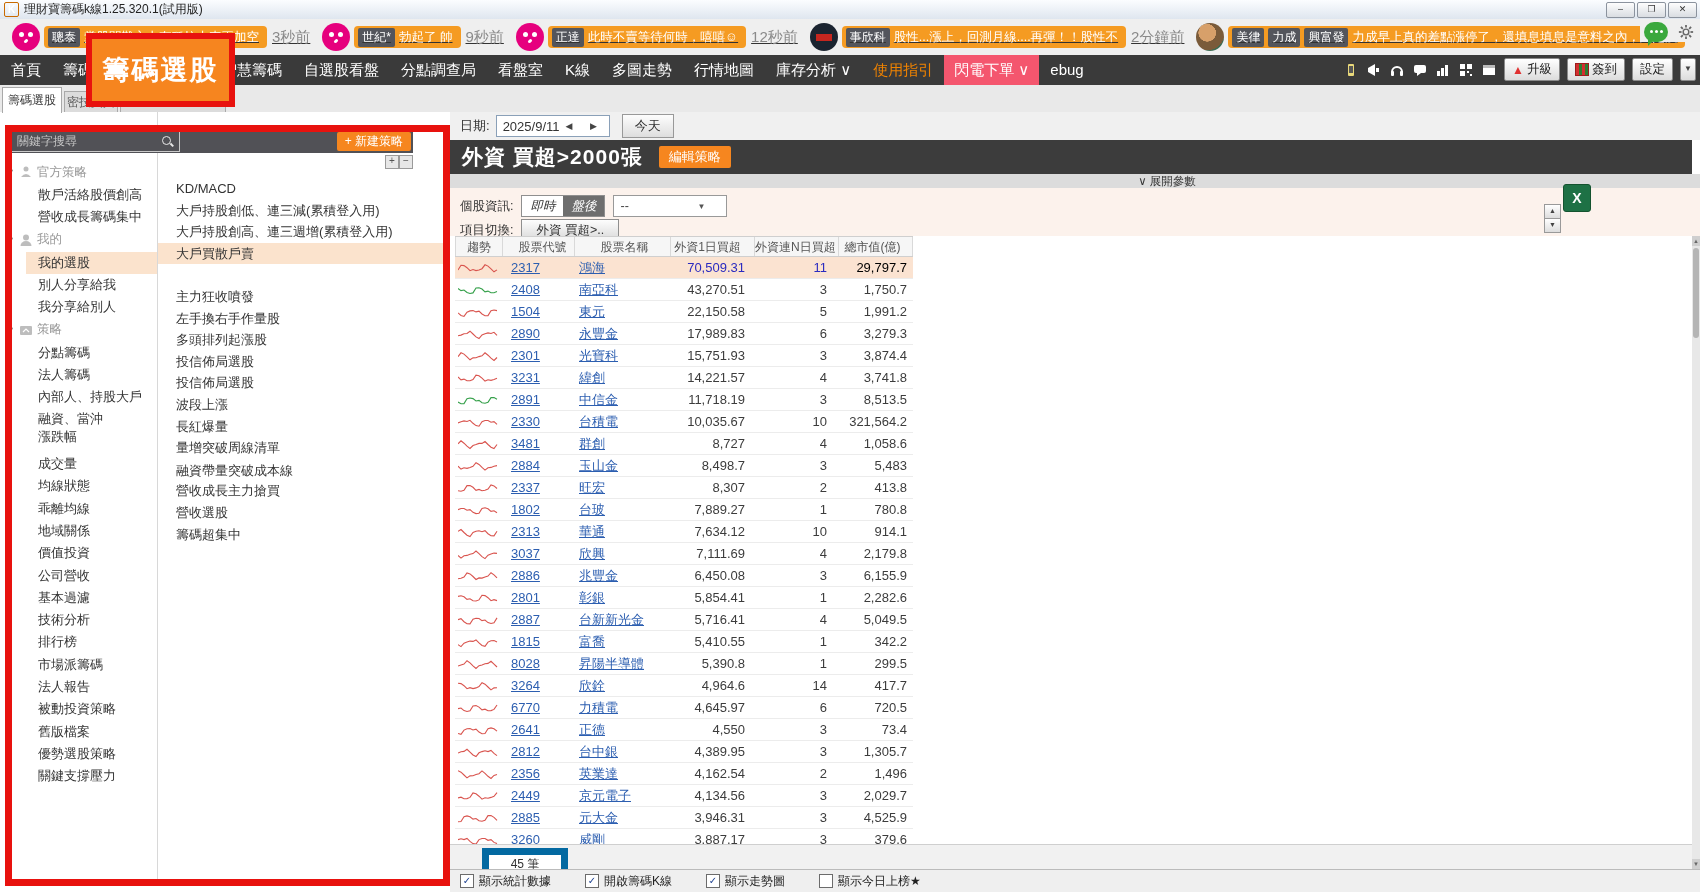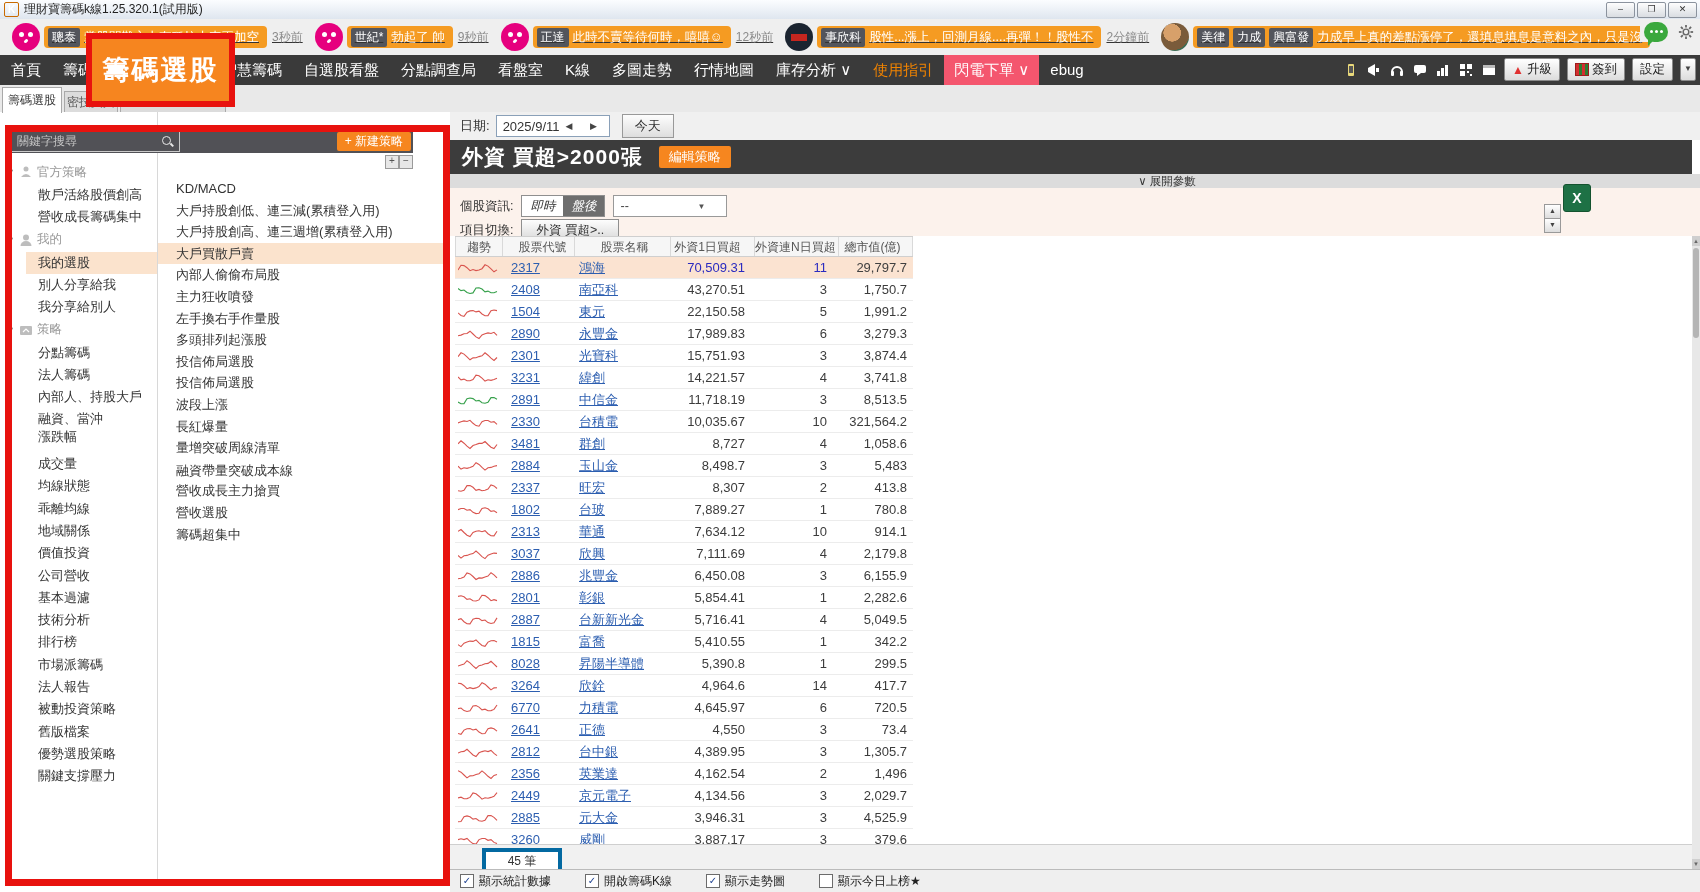--- a/index.html
+++ b/index.html
@@ -16,21 +16,21 @@
   .tmsg{display:flex;align-items:center;margin-left:12px;flex:none;text-decoration:underline;}
   .avatar{width:28px;height:28px;border-radius:50%;flex:none;margin-right:4px;position:relative;overflow:hidden;}
   .avatar.pink-smiley{background:#e6007e;}
   .avatar.pink-smiley:after{content:"";position:absolute;left:7px;top:9px;width:5px;height:5px;border-radius:50%;background:#fff;box-shadow:9px 0 0 #fff,4px 7px 0 -1px #fff,5px 6px 0 -1px #fff;}
   .avatar.dark-logo{background:#1b2430;}
   .avatar.dark-logo:after{content:"";position:absolute;left:6px;top:11px;width:16px;height:7px;background:#c5261f;}
   .avatar.photo{background:radial-gradient(circle at 40% 35%,#d7a06a 0 35%,#7a5b3a 36% 70%,#3d6b52 71%);}
   .pill{background:#f59b22;border-radius:4px;height:22px;display:flex;align-items:center;padding:0 8px 0 4px;color:#fff;white-space:nowrap;overflow:hidden;}
   .pbadge{background:#53555c;color:#fff;border-radius:2px;font-size:12px;padding:1px 4px;margin-right:4px;flex:none;}
   .ptext{font-size:12.5px;}
-  .ttime{color:#8a8a8a;font-size:12px;margin-left:5px;flex:none;}
+  .ttime{color:#8a8a8a;font-size:15px;margin-left:5px;flex:none;}
   .ticker-right{position:absolute;right:6px;top:22px;display:flex;align-items:center;gap:10px;background:#efefef;padding-left:4px;}
   .chatbubble{width:24px;height:20px;background:#3aa83d;border-radius:10px;position:relative;}
   .chatbubble:after{content:"";position:absolute;left:4px;bottom:-4px;border:4px solid transparent;border-top-color:#3aa83d;border-left-color:#3aa83d;}
   .chatbubble i{position:absolute;left:6px;top:8px;width:3px;height:3px;border-radius:50%;background:#fff;box-shadow:5px 0 0 #fff,10px 0 0 #fff;}
   
   .nav{position:absolute;left:0;top:55px;width:1700px;height:30px;background:#3a3a3a;display:flex;align-items:center;color:#fff;font-size:15px;}
   .navitem{padding:0 11px;line-height:30px;white-space:nowrap;}
   .navitem.accent{color:#f08300;}
   .navbtn-flash{background:#f4566e;color:#fff;padding:0 10px;line-height:30px;}
   .nav-right{position:absolute;right:4px;top:3px;display:flex;align-items:center;gap:7px;}
@@ -93,23 +93,23 @@
   .trow.sel{background:#fbe3d1;}
   .c-trend{width:48px;text-align:center;}
   .c-code{width:72px;padding-left:8px;box-sizing:border-box;}
   .c-name{width:96px;padding-left:4px;box-sizing:border-box;}
   .c-b1{width:84px;text-align:right;padding-right:10px;box-sizing:border-box;}
   .c-bn{width:84px;text-align:right;padding-right:12px;box-sizing:border-box;}
   .c-cap{width:74px;text-align:right;padding-right:6px;box-sizing:border-box;}
   .lnk{color:#2c5eb0;text-decoration:underline;font-size:13px;}
   .num{color:#3c3c3c;font-size:13px;}
   .trow.sel .num.b{color:#2a2ac0;}
-  .trow.sel .num.r{color:#404040;}
+  .trow.sel .num.r{color:#000000;}
   .tfoot{position:absolute;left:0;top:732px;width:1250px;height:25px;background:#f1f1f1;border-top:1px solid #cfcfcf;}
-  .countbox{position:absolute;left:32px;top:3px;width:72px;height:18px;background:#fff;border:4px solid #0369a1;text-align:center;font-size:12px;line-height:18px;}
+  .countbox{position:absolute;left:32px;top:3px;width:72px;height:18px;background:#fff;border:7px solid #0369a1;text-align:center;font-size:12px;line-height:18px;}
   .checkbar{position:absolute;left:0;top:757px;width:1250px;height:23px;background:#efefef;border-top:1px solid #bbb;display:flex;align-items:center;gap:34px;padding-left:10px;box-sizing:border-box;}
   .chk{display:flex;align-items:center;gap:5px;font-size:12px;color:#222;}
   .box{width:12px;height:12px;background:#fff;border:1px solid #6b6b6b;font-size:10px;line-height:11px;text-align:center;color:#1b3f8f;font-weight:bold;}
   .vscroll{position:absolute;left:1242px;top:124px;width:8px;height:633px;background:#e8e8e8;}
   .vscroll .sa{position:absolute;left:0;width:8px;height:10px;background:#cfcfcf;color:#666;font-size:6px;text-align:center;line-height:10px;}
   .vscroll .thumb{position:absolute;left:1px;top:12px;width:6px;height:90px;background:#b5b5b5;border-radius:3px;}
   
   .callout{position:absolute;left:86px;top:33px;width:149px;height:74px;background:#f6851f;border:6px solid #e8120e;box-sizing:border-box;z-index:50;display:flex;align-items:center;justify-content:center;}
   .callout span{color:#fff;font-size:27px;font-weight:bold;letter-spacing:2px;}
   .redrect{position:absolute;left:5px;top:125px;width:445px;height:761px;border:7px solid #e8120e;box-sizing:border-box;z-index:40;pointer-events:none;}
@@ -325,21 +325,20 @@
         <div class="sitem" style="top: 586.3px;">被動投資策略</div>
         <div class="sitem" style="top: 608.6px;">舊版檔案</div>
         <div class="sitem" style="top: 630.9px;">優勢選股策略</div>
         <div class="sitem" style="top: 653.2px;">關鍵支撐壓力</div>
       </div>
     <div class="strategies" id="strategies">
         <div class="stitem" style="top: 66px;">KD/MACD</div>
         <div class="stitem" style="top: 87.6px;">大戶持股創低、連三減(累積登入用)</div>
         <div class="stitem" style="top: 109.2px;">大戶持股創高、連三週增(累積登入用)</div>
         <div class="stitem sel" style="top: 130.8px;">大戶買散戶賣</div>
-        <div class="stitem" style="top: 152.4px;">內部人偷偷布局股</div>
         <div class="stitem" style="top: 174px;">主力狂收噴發</div>
         <div class="stitem" style="top: 195.6px;">左手換右手作量股</div>
         <div class="stitem" style="top: 217.2px;">多頭排列起漲股</div>
         <div class="stitem" style="top: 238.8px;">投信佈局選股</div>
         <div class="stitem" style="top: 260.4px;">投信佈局選股</div>
         <div class="stitem" style="top: 282px;">波段上漲</div>
         <div class="stitem" style="top: 303.6px;">長紅爆量</div>
         <div class="stitem" style="top: 325.2px;">量增突破周線清單</div>
         <div class="stitem" style="top: 348px; font-family: Liberation Serif, serif;">融資帶量突破成本線</div>
         <div class="stitem" style="top: 368.4px;">營收成長主力搶買</div>

